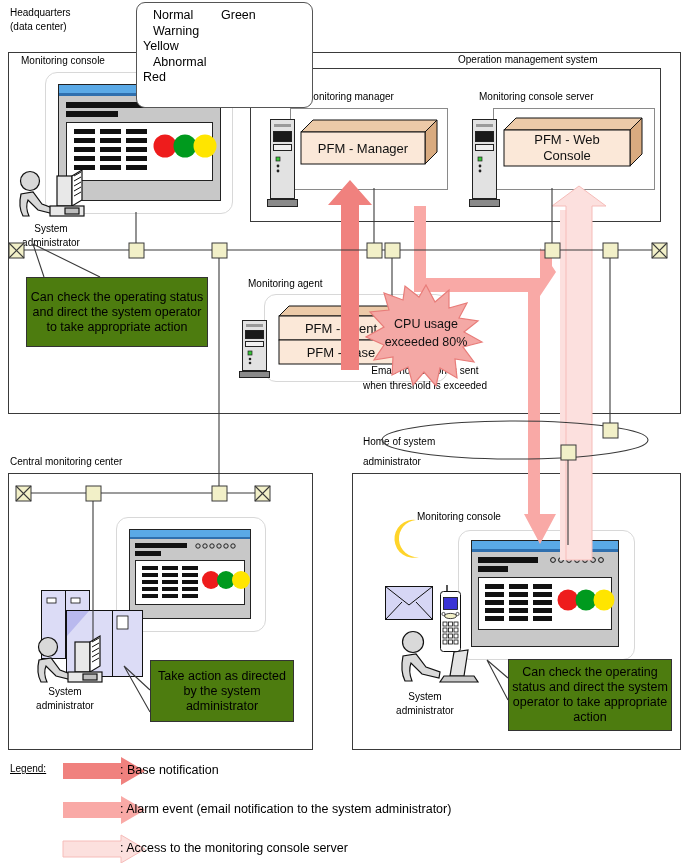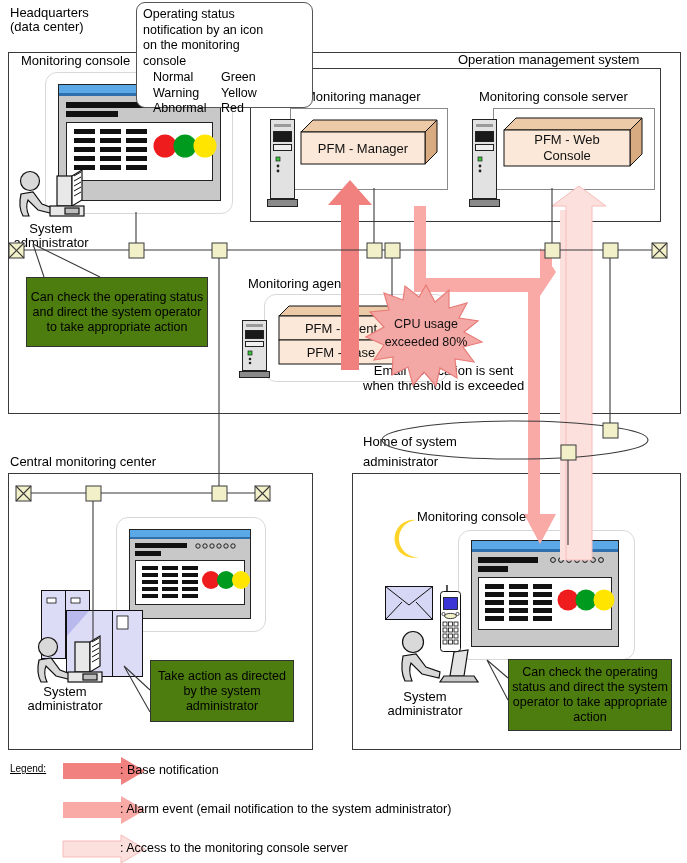--- a/index.html
+++ b/index.html
@@ -1,20 +1,20 @@
 <!DOCTYPE html>
 <html><head>
 <meta charset="utf-8">
 <style>
   html,body{margin:0;padding:0;background:#fff;}
   body{width:687px;height:863px;position:relative;overflow:hidden;
        font-family:"Liberation Sans","DejaVu Sans",sans-serif;color:#000;}
   #stage{position:absolute;left:0;top:0;width:687px;height:863px;}
   .abs{position:absolute;}
-  .lbl{font-size:13px;line-height:14px;white-space:pre;}
+  .lbl{font-size:10px;line-height:14px;white-space:pre;}
   .box-outline{border:1px solid #3a3a3a;background:transparent;}
   .rbox{border:1.5px solid #d8d8d8;border-radius:12px;background:#fff;}
   .thinbox{border:1px solid #8a8a8a;background:#fff;}
   .callout{border:1px solid #333;background:#4d7c0f;font-size:12.5px;
            line-height:15px;text-align:center;display:flex;align-items:center;
            justify-content:center;}
   .callout-r{border:1px solid #555;background:#fff;border-radius:9px;
              font-size:12.5px;line-height:15.5px;padding:4px 6px;}
   svg{display:block;overflow:visible;}
   .node{fill:#f2f0c8;stroke:#3a3a3a;stroke-width:1;}
@@ -485,34 +485,30 @@
 
   <div class="abs" style="left:364px;top:283px;">
     <svg width="124" height="105" viewBox="0 0 124 105">
       <polygon points="62,2 71,19 85,7 85,25 103,20 95,35 114,38 100,49 118,59 99,64 110,79 91,76 93,95 76,85 72,103 60,89 49,102 44,84 28,92 29,74 10,77 20,62 2,54 20,44 6,29 25,27 20,10 39,17 41,3 55,14" fill="#f4a8a5" stroke="#e87c79" stroke-width="1.2"></polygon>
       <text class="burst-txt" x="62" y="45">CPU usage</text>
       <text class="burst-txt" x="62" y="63">exceeded 80%</text>
     </svg>
   </div>
 
   <div class="abs callout-r" style="left:136px;top:2px;width:163px;height:96px;">
-    <div style="white-space:pre;">Operating status
-notification by an icon
-on the monitoring
-console</div>
     <div style="margin-top:1px;">
       <div style="display:flex;">
         <span style="display:inline-block;width:68px;padding-left:10px;">Normal</span>
         <span>Green</span>
       </div>
-      <div style="display:flex;">
+      <div style="display:flex;flex-direction:column;">
         <span style="display:inline-block;width:68px;padding-left:10px;">Warning</span>
         <span>Yellow</span>
       </div>
-      <div style="display:flex;">
+      <div style="display:flex;flex-direction:column;">
         <span style="display:inline-block;width:68px;padding-left:10px;">Abnormal</span>
         <span>Red</span>
       </div>
     </div>
   </div>
 
   <div class="abs lbl" style="left:10px;top:762px;font-size:10px;text-decoration:underline;">Legend:</div>
 
   <div class="abs" style="left:63px;top:757px;">
     <svg width="100" height="28" viewBox="0 0 100 28">

